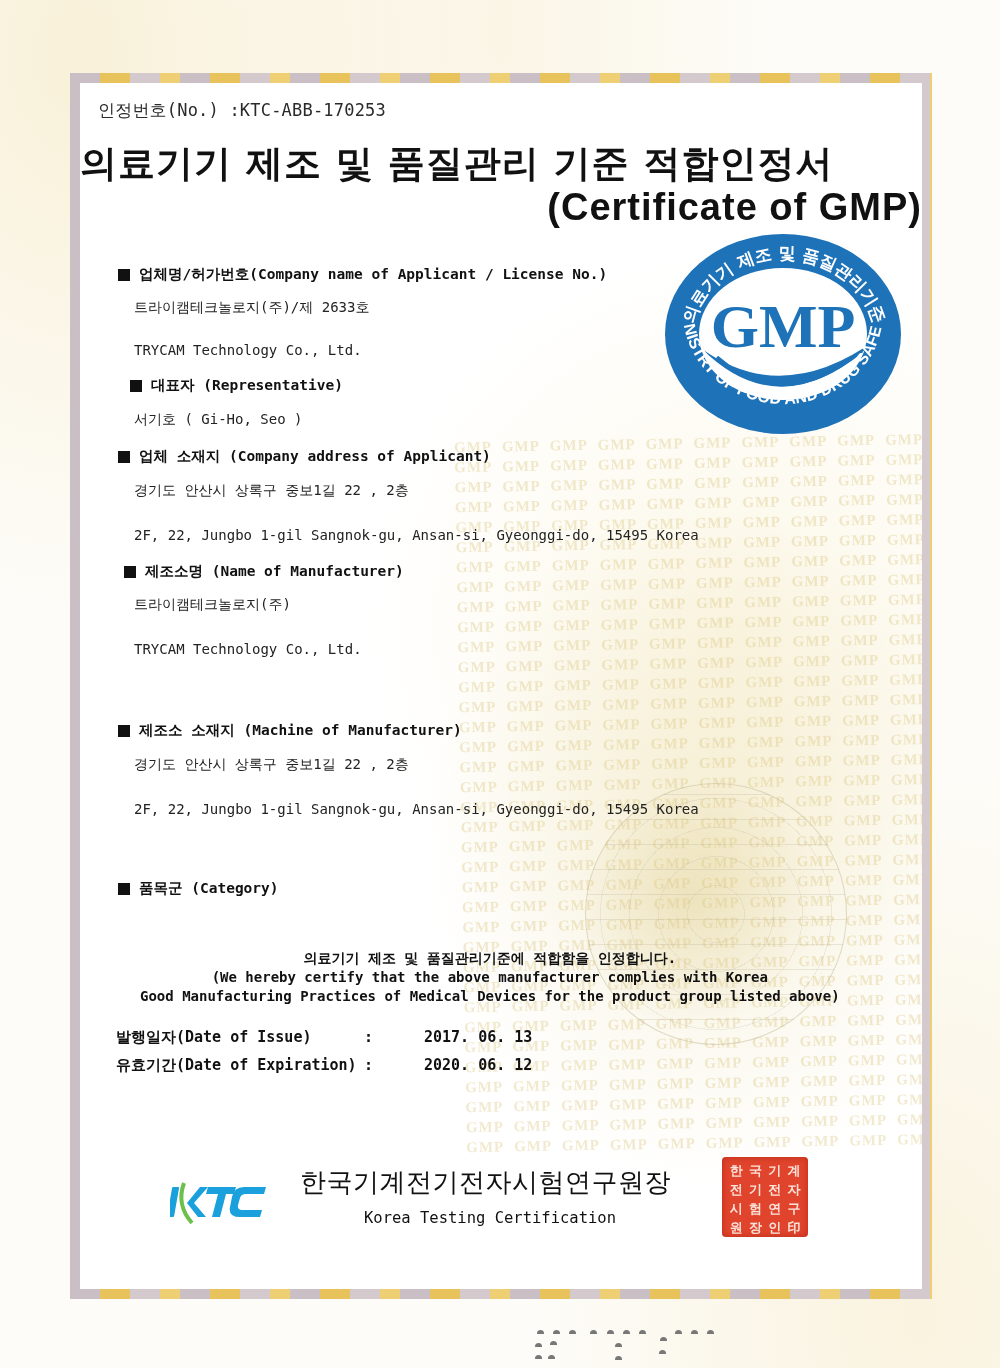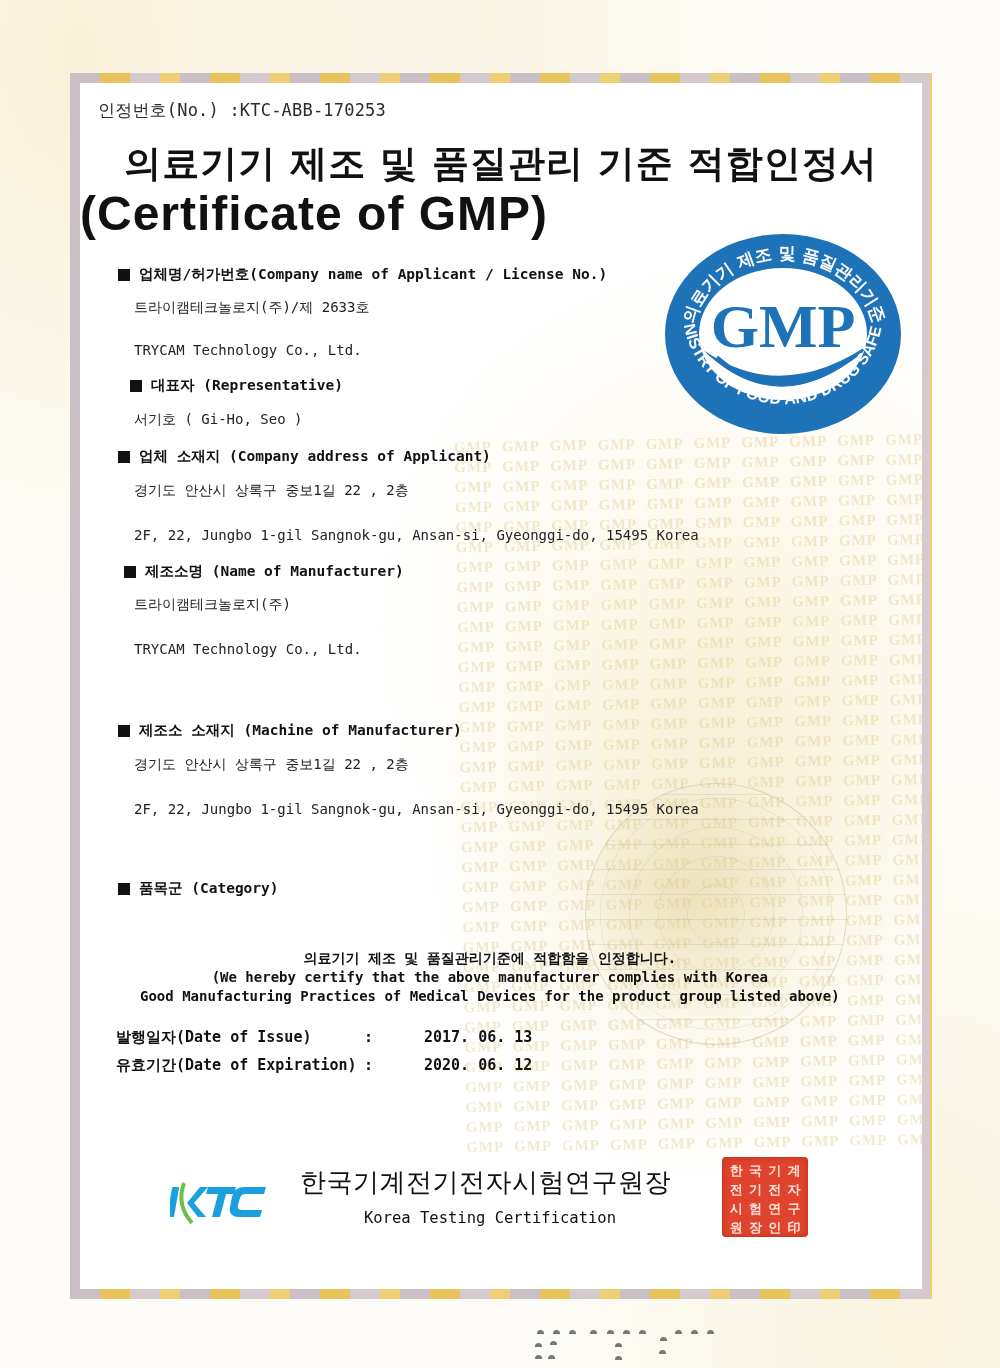--- a/index.html
+++ b/index.html
@@ -44,27 +44,27 @@
     background:
       repeating-linear-gradient(0deg, transparent 0 24px, rgba(180,170,140,0.25) 24px 25px),
       repeating-radial-gradient(ellipse at 50% 50%, transparent 0 28px, rgba(180,170,140,0.18) 28px 29px),
       radial-gradient(circle at 40% 45%, rgba(220,200,130,0.35), transparent 60%);
   }
   .cert-no {
     position:absolute; left:18px; top:16px;
     font-size:17px; color:#2a2a2a; letter-spacing:0.2px;
   }
   .title-ko {
-    position:absolute; left:0; right:0; top:56px; text-align:center;
+    position:absolute; left:0; right:0; top:56px; 
     font-family:"DejaVu Sans",sans-serif; font-weight:bold; font-size:37px;
     letter-spacing:1px; color:#111;
   }
   .title-en {
-    position:absolute; left:0; right:0; top:103px; text-align:left;
-    font-family:"Liberation Sans",sans-serif; font-weight:bold; font-size:48px;
+    position:absolute; left:0; right:0; top:103px; text-align:right;
+    font-family:"Liberation Sans",sans-serif; font-weight:bold; font-size:38px;
     letter-spacing:1px; color:#111;
   }
   .section { position:absolute; left:38px; }
   .heading {
     font-family:"DejaVu Sans Mono",monospace; font-weight:bold; font-size:14.5px;
     display:flex; align-items:center; color:#111;
   }
   .bullet { width:12px; height:12px; background:#111; display:inline-block; margin-right:9px; }
   .value { position:absolute; left:54px; font-size:14px; color:#222; white-space:nowrap; }
   .category-value {

